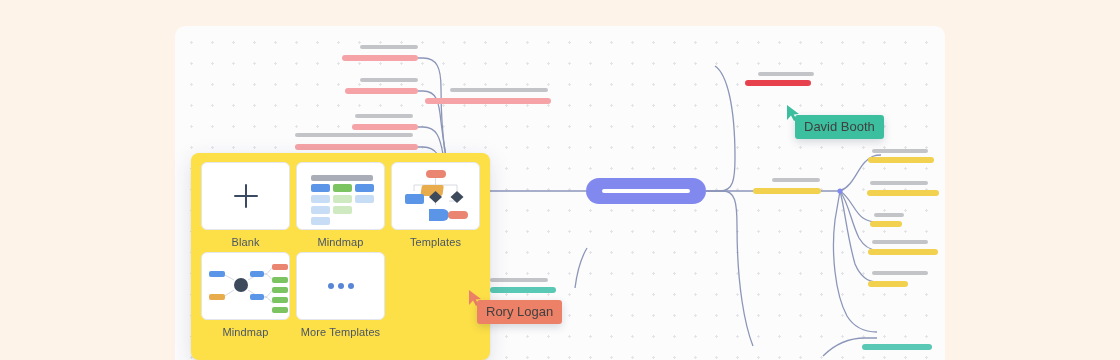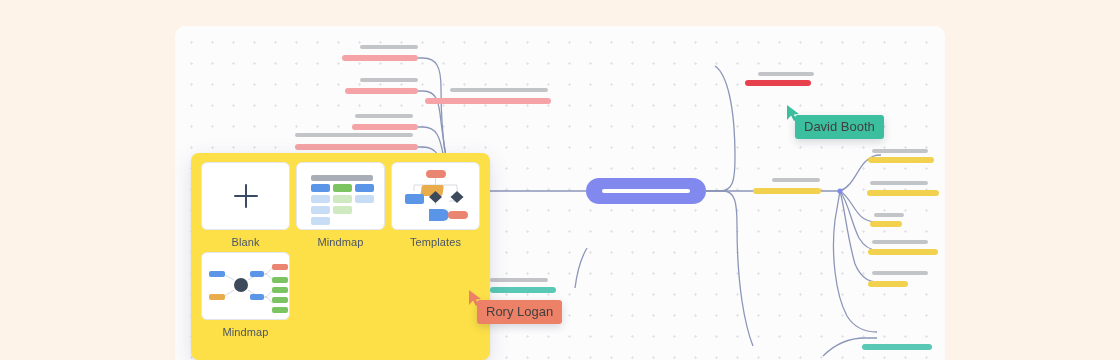--- a/index.html
+++ b/index.html
@@ -238,20 +238,30 @@
             <rect x="70" y="24" width="16" height="6" rx="2" fill="#7cc462"></rect>
             <rect x="70" y="34" width="16" height="6" rx="2" fill="#7cc462"></rect>
             <rect x="70" y="44" width="16" height="6" rx="2" fill="#7cc462"></rect>
             <rect x="70" y="54" width="16" height="6" rx="2" fill="#7cc462"></rect>
           </svg>
         </div>
         <div class="tlabel">Mindmap</div>
       </div>
 
 
+      <div class="tpl">
+        <div class="thumb">
+          <span class="dotsrow">
+              <i></i>
+              <i></i>
+              <i></i>
+            </span>
+        </div>
+        <div class="tlabel">More Templates</div>
+      </div>
 
     </div>
   </div>
 
   <div class="cursor david" style="left:786px;top:104px;">
     <svg class="arrow" viewBox="0 0 14 18">
       <path d="M1,1 L1,16 L5,11.5 L8,17 L10.5,15.6 L7.7,10.6 L13,10 Z" fill="#3cbf9e"></path>
     </svg>
     <span class="tag">David Booth</span>
   </div>

